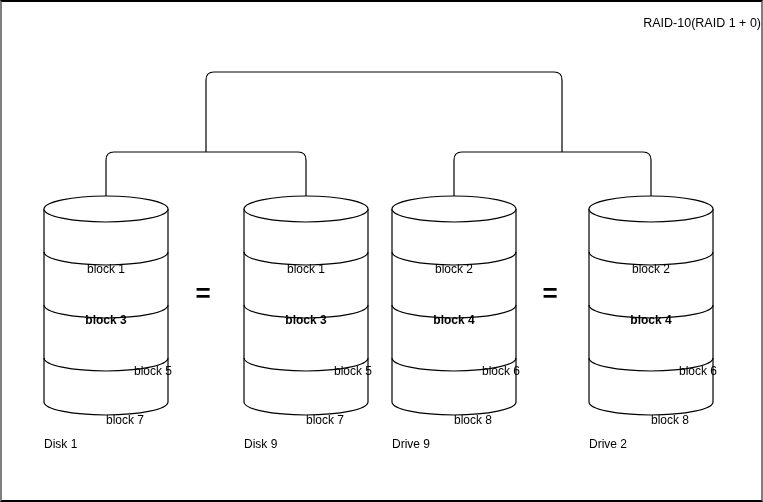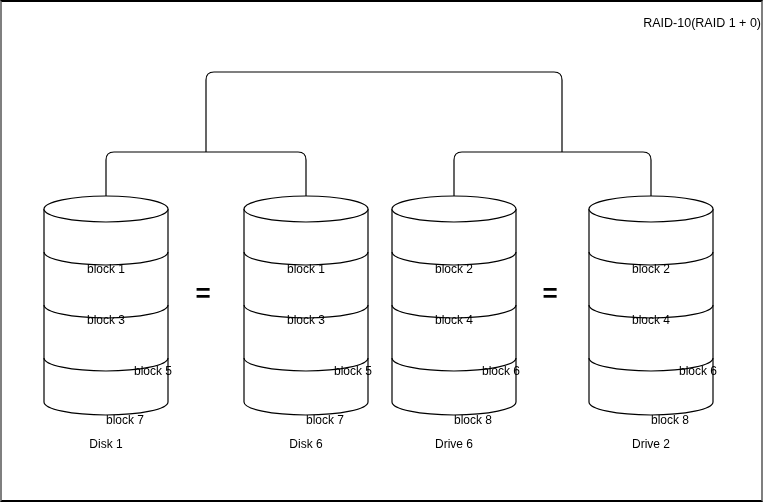--- a/index.html
+++ b/index.html
@@ -48,30 +48,30 @@
     position: absolute;
     left: 0;
     width: 124px;
     height: 16px;
     line-height: 16px;
     text-align: center;
     font-size: 12px;
     color: #000000;
   }
   .block-1 { top: 38px; }
-  .block-2 { top: 89px; }
+  .block-2 { top: 89px; font-weight: bold; }
   .block-3 { top: 140px; padding-left: 47px; }
   .block-4 { top: 189px; padding-left: 19px; }
   .disk-name {
     position: absolute;
     top: 434px;
     width: 124px;
     height: 16px;
     line-height: 16px;
-    text-align: center;
+    text-align: left;
     font-size: 12px;
     color: #000000;
   }
   .equals {
     position: absolute;
     top: 277px;
     width: 40px;
     height: 29px;
     line-height: 29px;
     text-align: center;
@@ -139,29 +139,29 @@
   <div class="disk-name d-1">Disk 1</div>
 
   <div class="equals eq-1">=</div>
 
   <div class="disk d-2">
     <div class="block-label block-1">block 1</div>
     <div class="block-label block-2">block 3</div>
     <div class="block-label block-3">block 5</div>
     <div class="block-label block-4">block 7</div>
   </div>
-  <div class="disk-name d-2">Disk 6</div>
+  <div class="disk-name d-2">Disk 9</div>
 
   <div class="disk d-3">
     <div class="block-label block-1">block 2</div>
     <div class="block-label block-2">block 4</div>
     <div class="block-label block-3">block 6</div>
     <div class="block-label block-4">block 8</div>
   </div>
-  <div class="disk-name d-3">Drive 6</div>
+  <div class="disk-name d-3">Drive 9</div>
 
   <div class="equals eq-2">=</div>
 
   <div class="disk d-4">
     <div class="block-label block-1">block 2</div>
     <div class="block-label block-2">block 4</div>
     <div class="block-label block-3">block 6</div>
     <div class="block-label block-4">block 8</div>
   </div>
   <div class="disk-name d-4">Drive 2</div>

